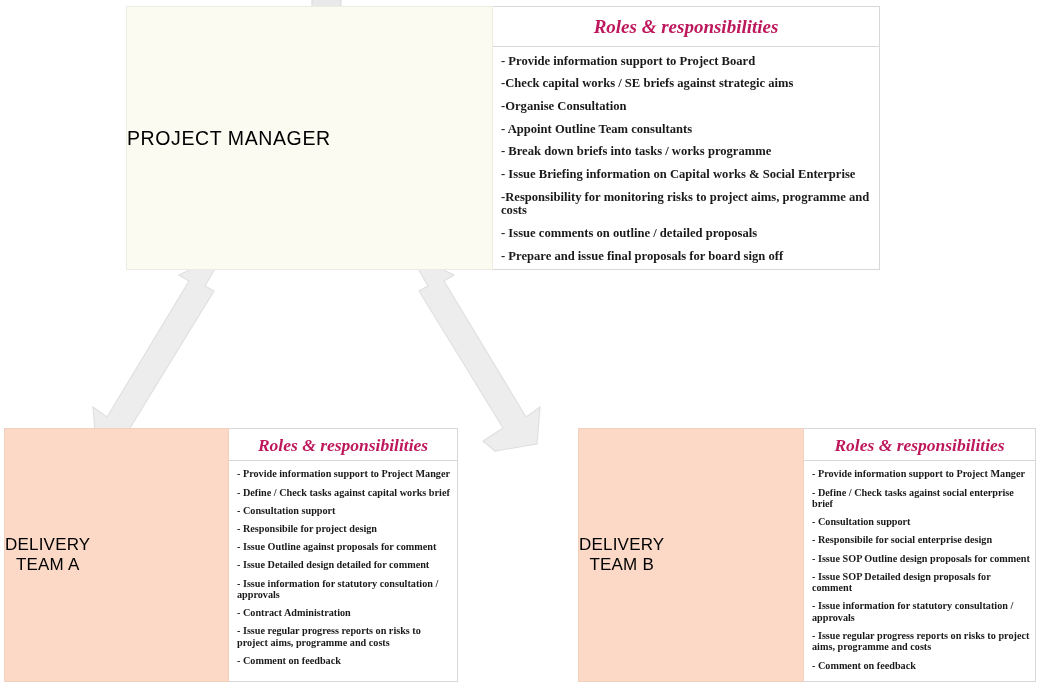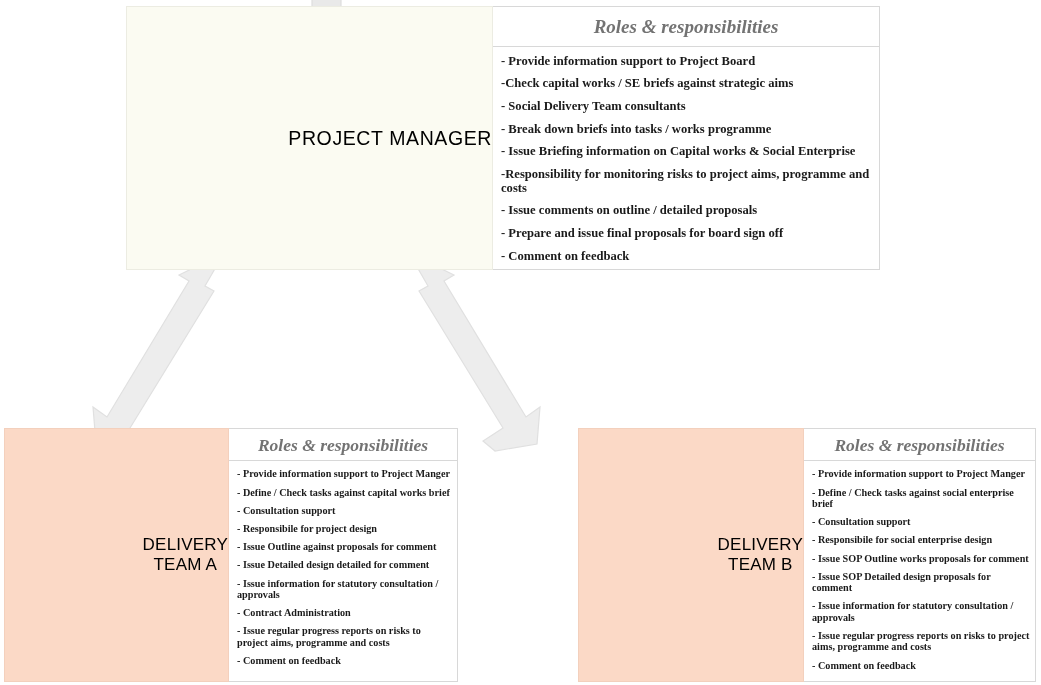--- a/index.html
+++ b/index.html
@@ -21,21 +21,21 @@
     background: #ffffff;
   }
 
   
   .titlebox {
     position: absolute;
     box-sizing: border-box;
     border: 1px solid #e2e2d8;
     display: flex;
     align-items: center;
-    justify-content: flex-end;
+    justify-content: flex-start;
     z-index: 3;
   }
   .titlebox .title-text {
     color: #000000;
     text-align: center;
     line-height: 1.18;
     white-space: pre-line;
     letter-spacing: 0.2px;
   }
 
@@ -84,21 +84,21 @@
     font-family: "Liberation Serif", serif;
     z-index: 2;
     overflow: hidden;
   }
   .roles-header {
     box-sizing: border-box;
     border-bottom: 1px solid #d8d8d8;
     text-align: center;
     font-weight: bold;
     font-style: italic;
-    color: #737373;
+    color: #be185d;
     white-space: nowrap;
   }
   .roles-list {
     list-style: none;
     margin: 0;
     padding: 0;
     font-weight: bold;
   }
   .roles-list li {
     color: #1a1a1a;
@@ -186,21 +186,22 @@
 
   <div id="pm-box" class="titlebox">
     <span class="title-text">PROJECT MANAGER</span>
   </div>
 
   <div id="pm-table" class="roles-table">
     <div class="roles-header">Roles &amp; responsibilities</div>
     <ul class="roles-list">
         <li>- Provide information support to Project Board</li>
         <li>-Check capital works / SE briefs against strategic aims</li>
-        <li>- Social Delivery Team consultants</li>
+        <li>-Organise Consultation</li>
+        <li>- Appoint Outline Team consultants</li>
         <li>- Break down briefs into tasks / works programme</li>
         <li>- Issue Briefing information on Capital works &amp; Social Enterprise</li>
         <li>-Responsibility for monitoring risks to project aims, programme and costs</li>
         <li>- Issue comments on outline / detailed proposals</li>
         <li>- Prepare and issue final proposals for board sign off</li>
         <li>- Comment on feedback</li>
       </ul>
   </div>
 
   <div id="team-a-box" class="titlebox">
@@ -229,21 +230,21 @@
 TEAM B</span>
   </div>
 
   <div id="team-b-table" class="roles-table team-table">
     <div class="roles-header">Roles &amp; responsibilities</div>
     <ul class="roles-list">
         <li>- Provide information support to Project Manger</li>
         <li>- Define / Check tasks against social enterprise brief</li>
         <li>- Consultation support</li>
         <li>- Responsibile for social enterprise design</li>
-        <li>- Issue SOP Outline works proposals for comment</li>
+        <li>- Issue SOP Outline design proposals for comment</li>
         <li>- Issue SOP Detailed design proposals for comment</li>
         <li>- Issue information for statutory consultation / approvals</li>
         <li>- Issue regular progress reports on risks to project aims, programme and costs</li>
         <li>- Comment on feedback</li>
       </ul>
   </div>
 
 </div>
 
 </body></html>

